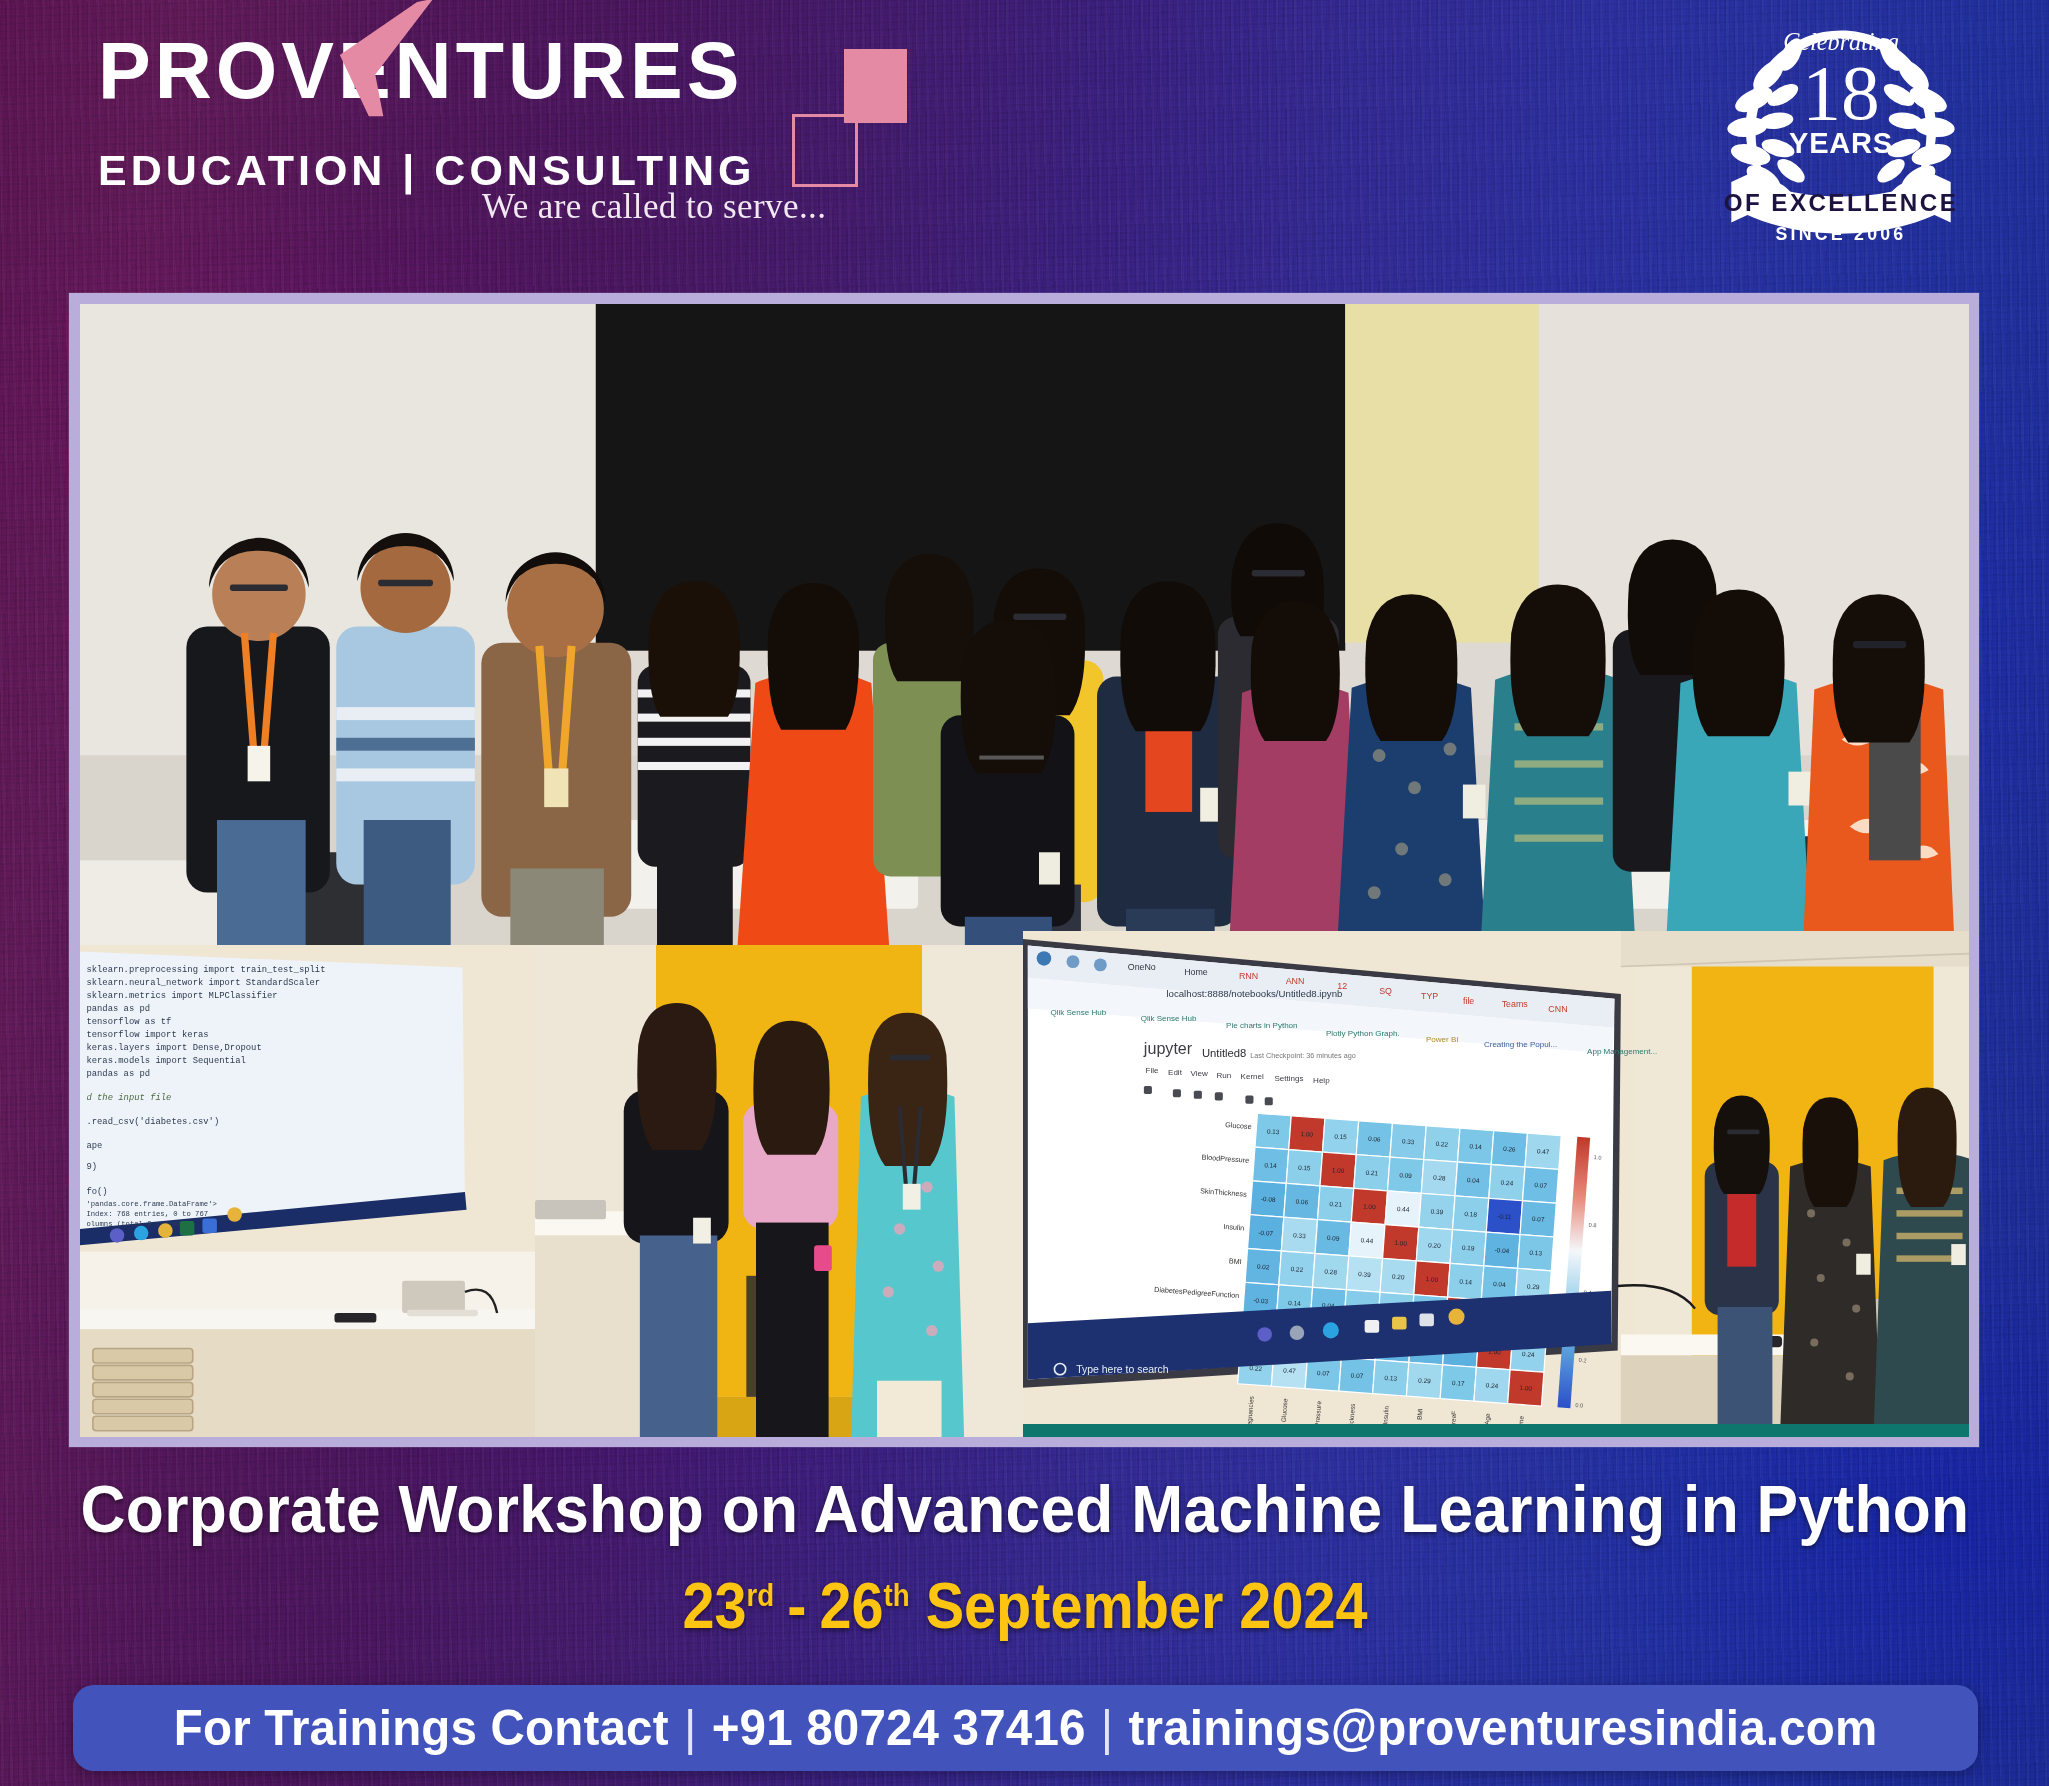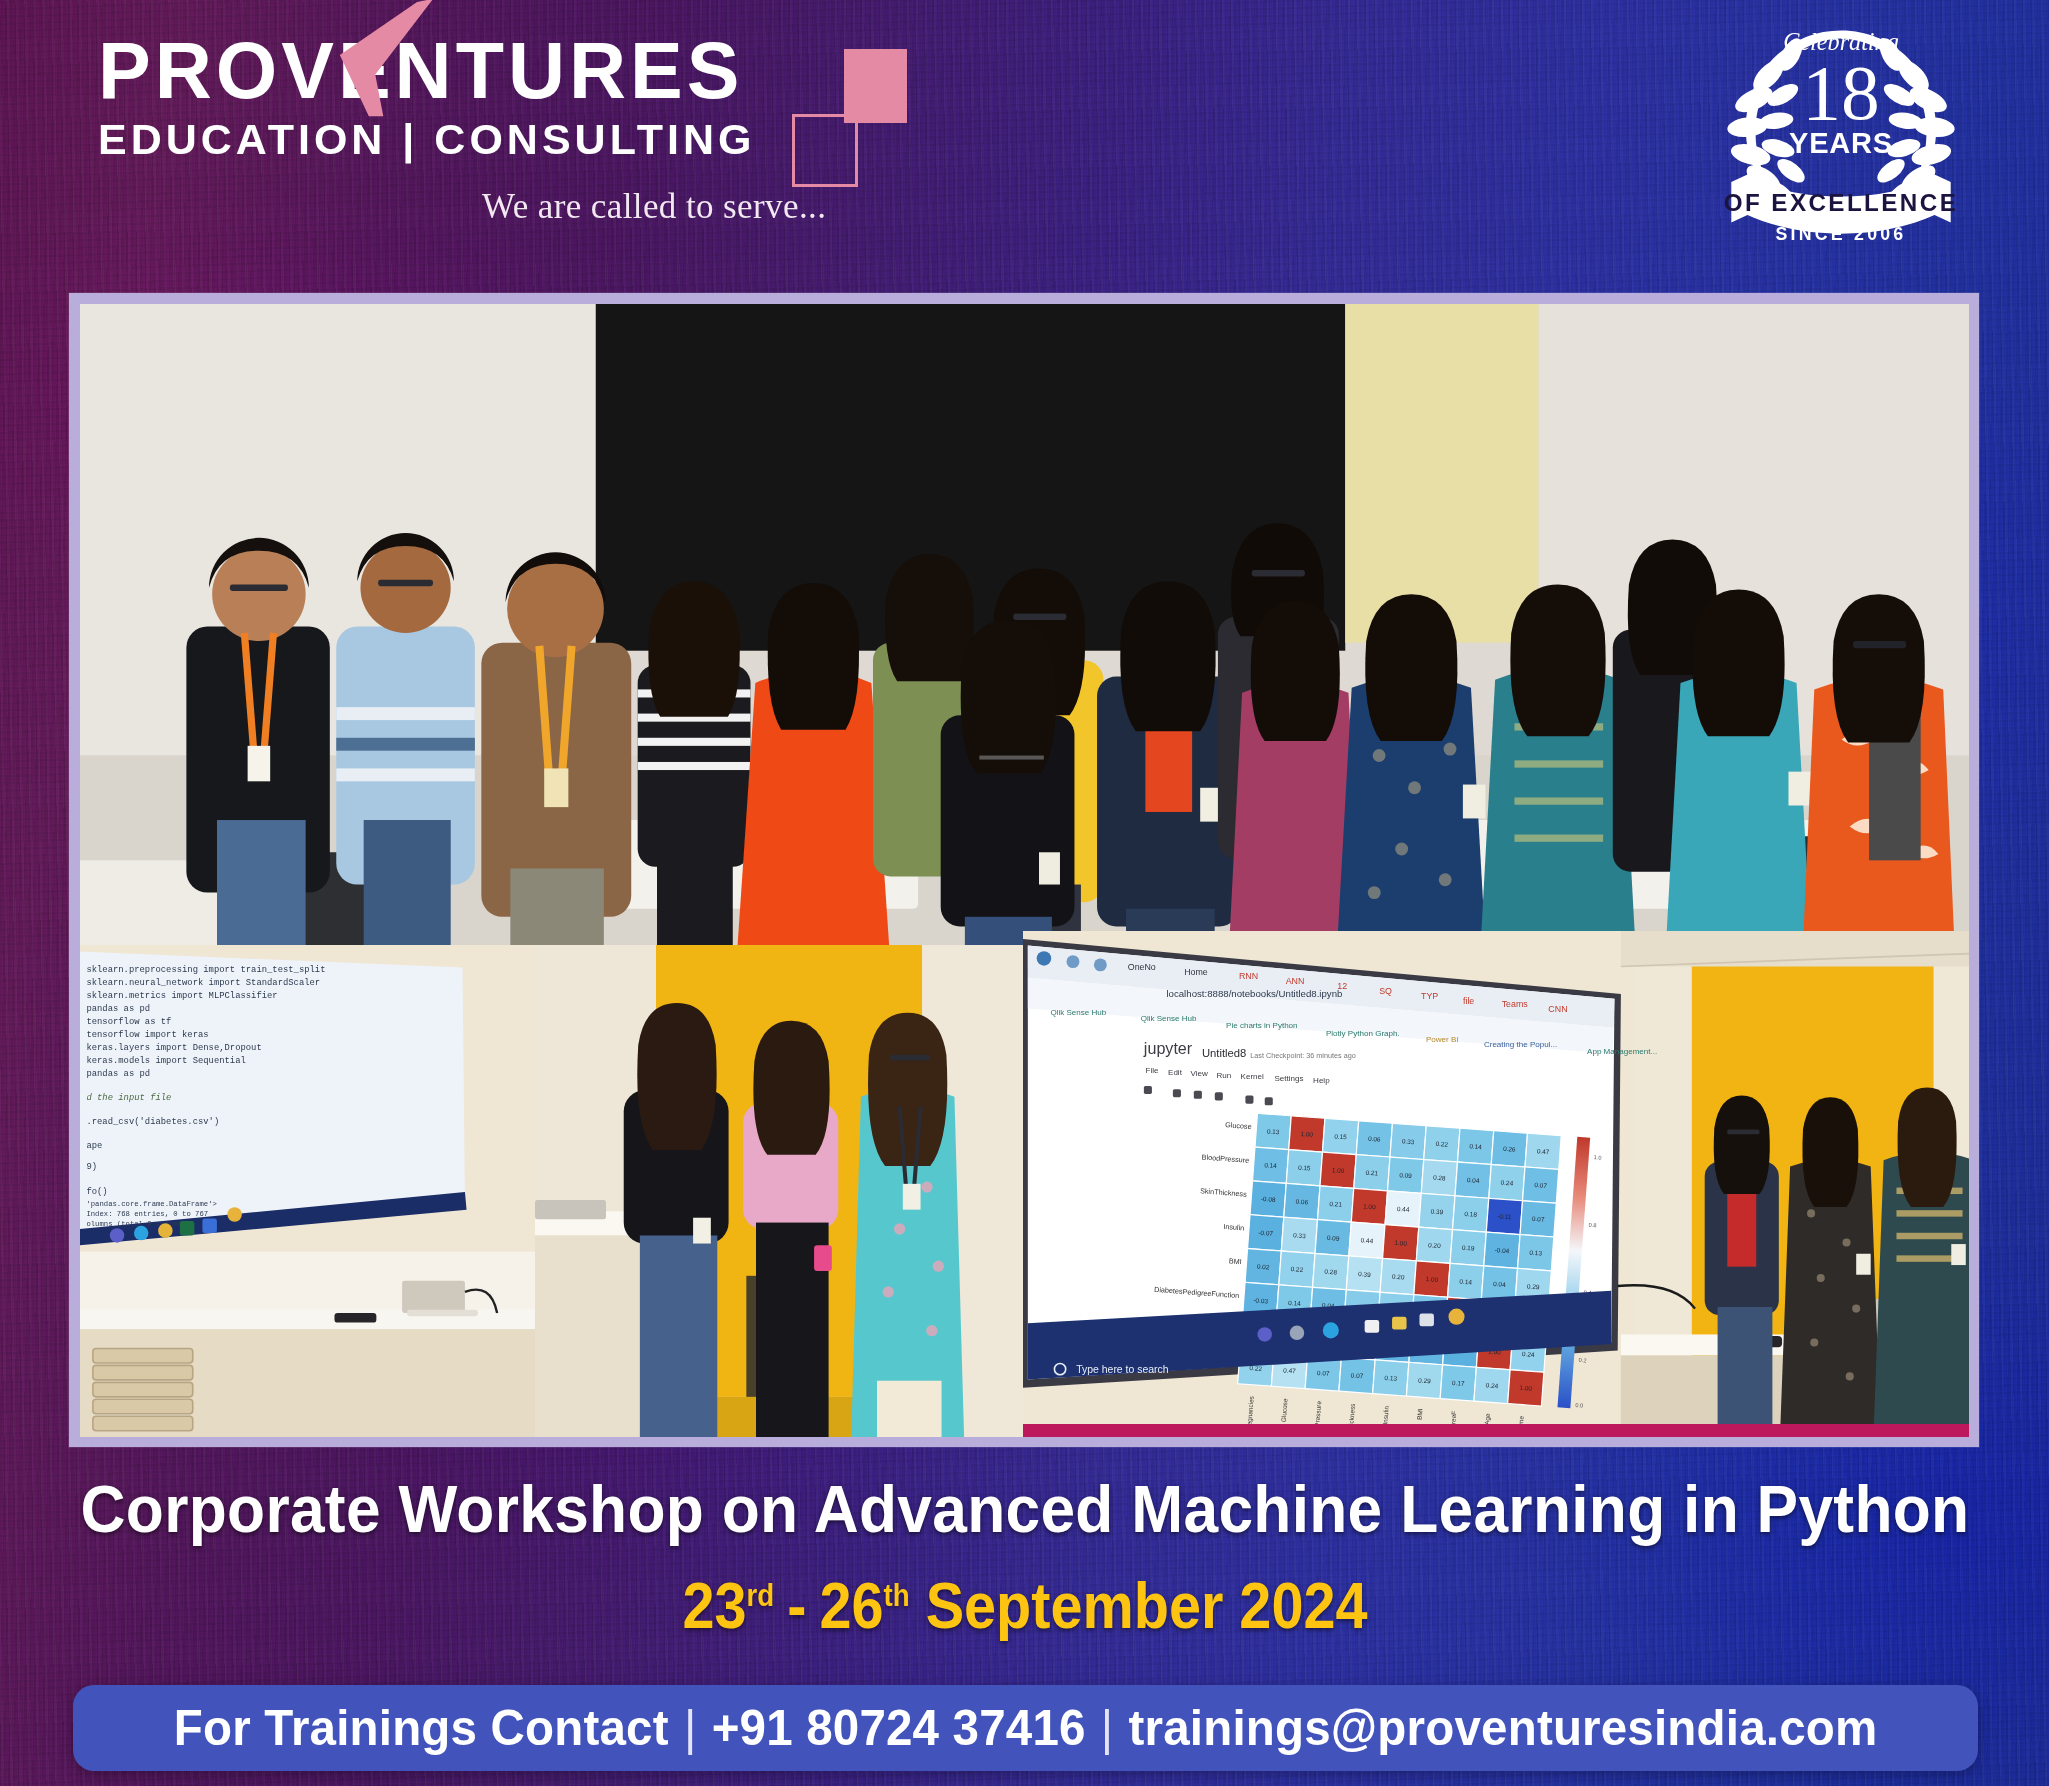--- a/index.html
+++ b/index.html
@@ -63,42 +63,42 @@
   }
   .logo-sq-filled {
     position:absolute; left:746px; top:18px;
     width:63px; height:74px; background:#e58aa4;
   }
   .logo-sq-outline {
     position:absolute; left:694px; top:83px;
     width:66px; height:73px; border:3.2px solid #e58aa4; background:transparent;
   }
   .logo-sub {
-    margin-top:5px;
+    margin-top:36px;
     font-size:43px; font-weight:700; color:#ffffff;
     letter-spacing:4px; white-space:nowrap;
   }
   .logo-tag {
     position:absolute; left:482px; top:187px;
     font-family:"Liberation Serif", serif;
     font-size:35px; color:#f2e8f2;
     letter-spacing:0.4px; white-space:nowrap; z-index:6;
   }
 
   
   .badge { position:absolute; left:1720px; top:11.3px; width:242px; height:234px; z-index:6; }
   .badge svg { width:100%; height:100%; display:block; }
 
   
   .collage {
     position:absolute; left:69px; top:293px; width:1910px; height:1154px;
     background:#b9addc; padding:10.5px; z-index:4;
     box-shadow:0 0 0 0.8px rgba(255,255,255,.12);
   }
-  .collage-inner { position:relative; width:100%; height:100%; overflow:hidden; background:#be185d;text-decoration:underline; }
+  .collage-inner { position:relative; width:100%; height:100%; overflow:hidden; background:#0f766e;text-decoration:underline; }
   .ph { position:absolute; overflow:hidden; }
   .ph-top    { left:0; top:0; width:100%; height:641px; }
   .ph-bl     { left:0; top:641px; width:455px; height:493px; }
   .ph-bm     { left:455px; top:641px; width:488px; height:493px; }
   .ph-br     { left:943px; top:627px; width:946px; height:493px; }
 
   
   .title {
     position:absolute; left:0; right:0; top:1470px; text-align:center; z-index:7;
     font-family:"Liberation Sans Narrow","Liberation Sans", sans-serif;

